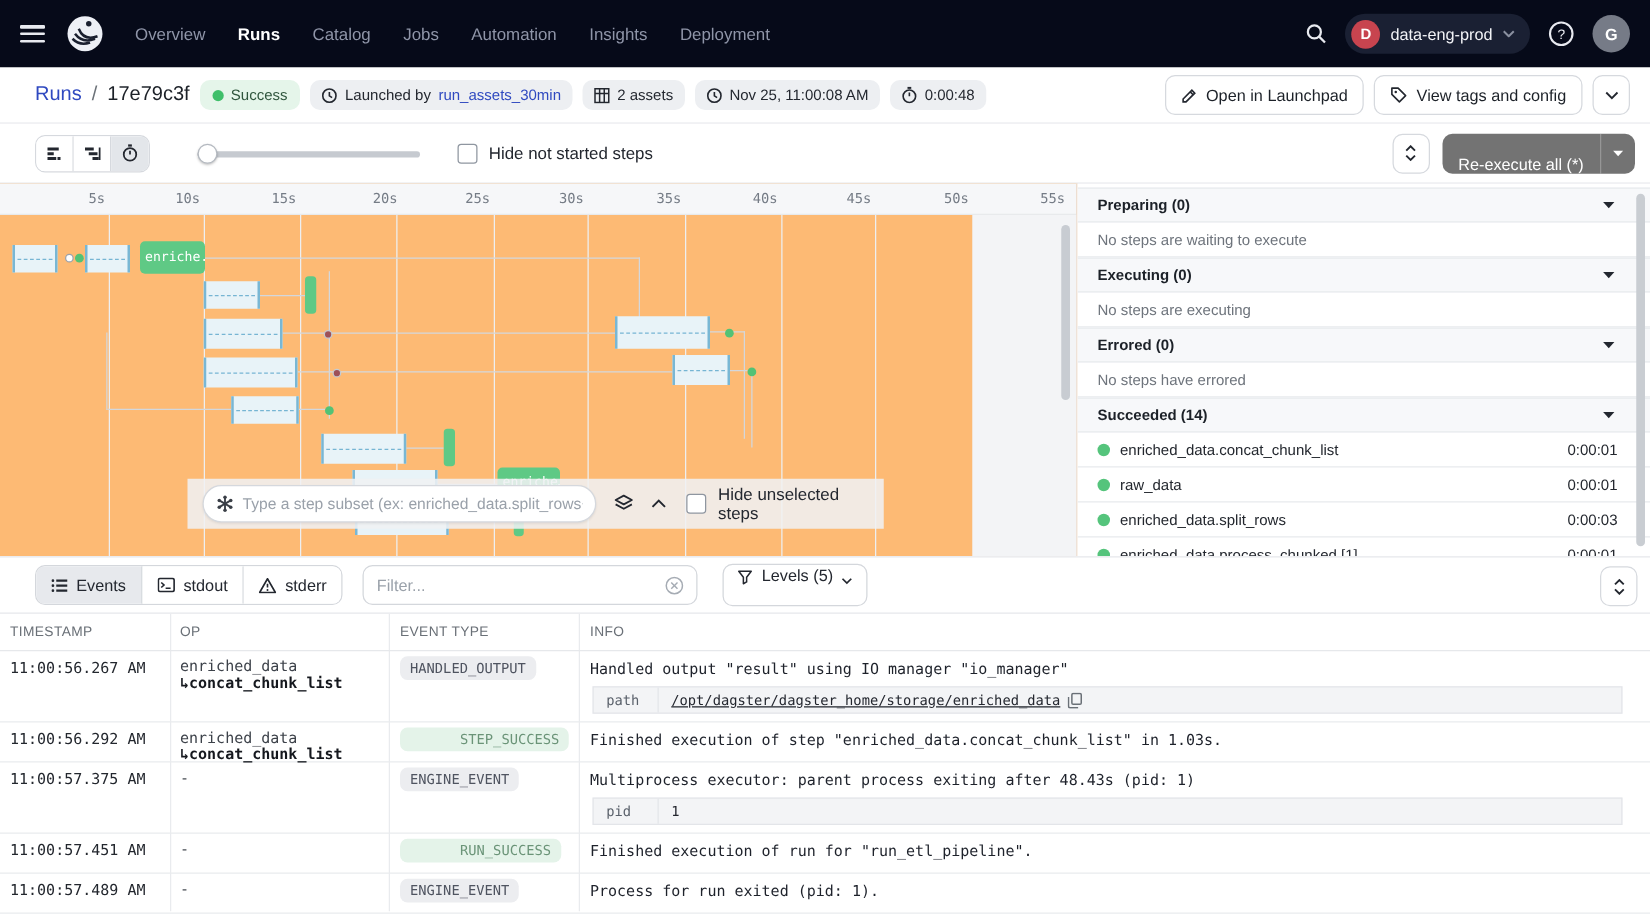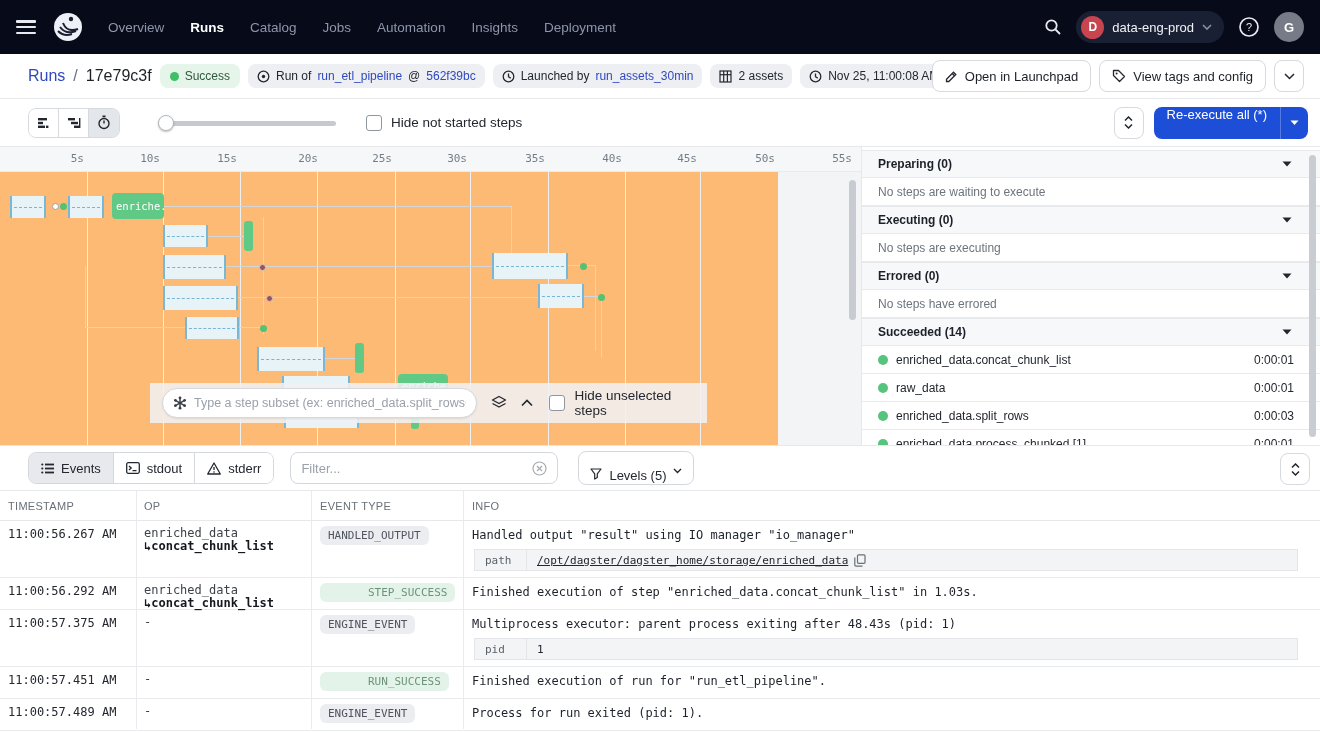--- a/index.html
+++ b/index.html
@@ -45,21 +45,21 @@
   .seg { display:flex; border:1px solid #D6D9DE; border-radius:8px; overflow:hidden; }
   .seg .cell { width:30px; height:28px; display:flex; align-items:center; justify-content:center; background:#fff; cursor:pointer; border-right:1px solid #D6D9DE; }
   .seg .cell:last-child { border-right:none; }
   .seg .cell.active { background:#E3E6EA; }
   .slider { position:relative; width:178px; height:16px; margin-left:38px; }
   .slider .track { position:absolute; top:6px; left:0; right:0; height:5px; border-radius:3px; background:#C6CAD0; }
   .slider .thumb { position:absolute; top:0; left:0; width:16px; height:16px; border-radius:50%; background:#fff; border:1px solid #B4B9C0; box-shadow:0 1px 2px rgba(0,0,0,.25); cursor:pointer; }
   .chk { width:16px; height:16px; border:1.6px solid #8F96A0; border-radius:3px; background:#fff; cursor:pointer; flex:none; }
   .chklabel { font-size:13.5px; color:#23272F; margin-left:9px; }
   .gt-right { margin-left:auto; display:flex; align-items:center; gap:10px; }
-  .reexec { display:flex; align-items:flex-start; height:32px; background:#1d4ed8; border-radius:8px; color:#fff; font-size:13px; cursor:pointer; overflow:hidden; }
+  .reexec { display:flex; align-items:flex-end; height:32px; background:#737373; border-radius:8px; color:#fff; font-size:13px; cursor:pointer; overflow:hidden; }
   .reexec .lbl { padding:0 13px; }
   .reexec .caretpart { padding:0 9px; border-left:1px solid rgba(255,255,255,.25); height:100%; display:flex; align-items:center; }
 
   
   .gantt { position:absolute; top:147px; left:0; width:862px; height:298px; background:#fdba74; border-right:1px solid #E6E8EB; overflow:hidden; }
   .axis { position:absolute; top:0; left:0; width:100%; height:25px; background:#F6F7F9; border-bottom:1px solid #E8EAEC; }
   .tick-label { position:absolute; top:5px; transform:translateX(-100%); font-family:"DejaVu Sans Mono", monospace; font-size:11px; color:#757C86; }
   .gridline { position:absolute; top:25px; bottom:0; width:1px; background:#EDEFF1; }
   .gshade { position:absolute; left:778px; top:25px; width:84px; bottom:0; background:#F3F4F6; }
   .gline { position:absolute; background:#D3D7DC; }
@@ -94,21 +94,21 @@
   
   .events { position:absolute; top:445px; left:0; width:1320px; height:288px; background:#fff; border-top:1px solid #E6E8EB; }
   .ev-toolbar { position:relative; height:44px; display:flex; align-items:center; padding:0 28px; }
   .tabgroup { display:flex; border:1px solid #D4D7DC; border-radius:8px; overflow:hidden; }
   .tab { display:flex; align-items:center; gap:7px; height:30px; padding:0 12px; background:#fff; font-size:13px; color:#23272F; cursor:pointer; border-right:1px solid #D4D7DC; }
   .tab:last-child { border-right:none; }
   .tab.active { background:#E7E9ED; }
   .filterbox { position:relative; width:268px; height:32px; border:1px solid #D4D7DC; border-radius:8px; margin-left:16px; display:flex; align-items:center; padding:0 10px; }
   .filterbox input { border:none; outline:none; flex:1; font-size:13px; color:#23272F; background:transparent; }
   .filterbox input::placeholder { color:#9AA1AA; }
-  .levels { display:flex; align-items:flex-start; gap:7px; height:32px; border:1px solid #D4D7DC; border-radius:8px; padding:16px 11px; margin-left:20px; font-size:13px; color:#23272F; cursor:pointer; }
+  .levels { display:flex; align-items:flex-end; gap:7px; height:32px; border:1px solid #D4D7DC; border-radius:8px; padding:16px 11px; margin-left:20px; font-size:13px; color:#23272F; cursor:pointer; }
   .ev-sort { position:absolute; right:10px; top:7px; }
 
   .ev-table { position:relative; height:244px; border-top:1px solid #E6E8EB; overflow:hidden; }
   .colsep { position:absolute; top:0; bottom:5px; width:1px; background:#E9EBEE; }
   .ev-head { position:relative; height:30px; border-bottom:1px solid #E6E8EB; }
   .ev-head span { position:absolute; top:9px; font-size:11px; color:#6A7077; letter-spacing:.3px; }
   .ev-row { position:relative; border-bottom:1px solid #E9EBEE; }
   .c-ts { position:absolute; left:8px; top:6px; font-family:"DejaVu Sans Mono", monospace; font-size:12px; color:#23272E; }
   .c-op { position:absolute; left:144px; top:6px; font-family:"DejaVu Sans Mono", monospace; font-size:12px; color:#3D424A; line-height:13px; }
   .c-op b { color:#15181E; }
@@ -180,32 +180,20 @@
   <div class="runheader">
     <div class="rh-left">
       <span class="crumb-link">Runs</span>
       <span class="crumb-sep">/</span>
       <span class="run-id">17e79c3f</span>
       <span class="status-badge">
         <span class="dot"></span>
         <span>Success</span>
       </span>
       <div id="tags" style="display:flex;gap:8px;">
-          <div class="tagpill">
-            <span>
-              <svg width="13" height="13" viewBox="0 0 13 13">
-                <circle cx="6.5" cy="6.5" r="5.3" stroke="#23272F" stroke-width="1.3" fill="none"></circle>
-                <circle cx="6.5" cy="6.5" r="1.7" fill="#23272F"></circle>
-              </svg>
-            </span>
-            <span>Run of </span>
-            <span class="lnk">run_etl_pipeline</span>
-            <span> @ </span>
-            <span class="lnk">562f39bc</span>
-          </div>
           <div class="tagpill">
             <span>
               <svg width="13" height="13" viewBox="0 0 13 13">
                 <circle cx="6.5" cy="6.5" r="5.3" stroke="#23272F" stroke-width="1.3" fill="none"></circle>
                 <path d="M6.5 3.5v3.2l2.2 1.4" stroke="#23272F" stroke-width="1.3" fill="none"></path>
               </svg>
             </span>
             <span>Launched by </span>
             <span class="lnk">run_assets_30min</span>
           </div>

